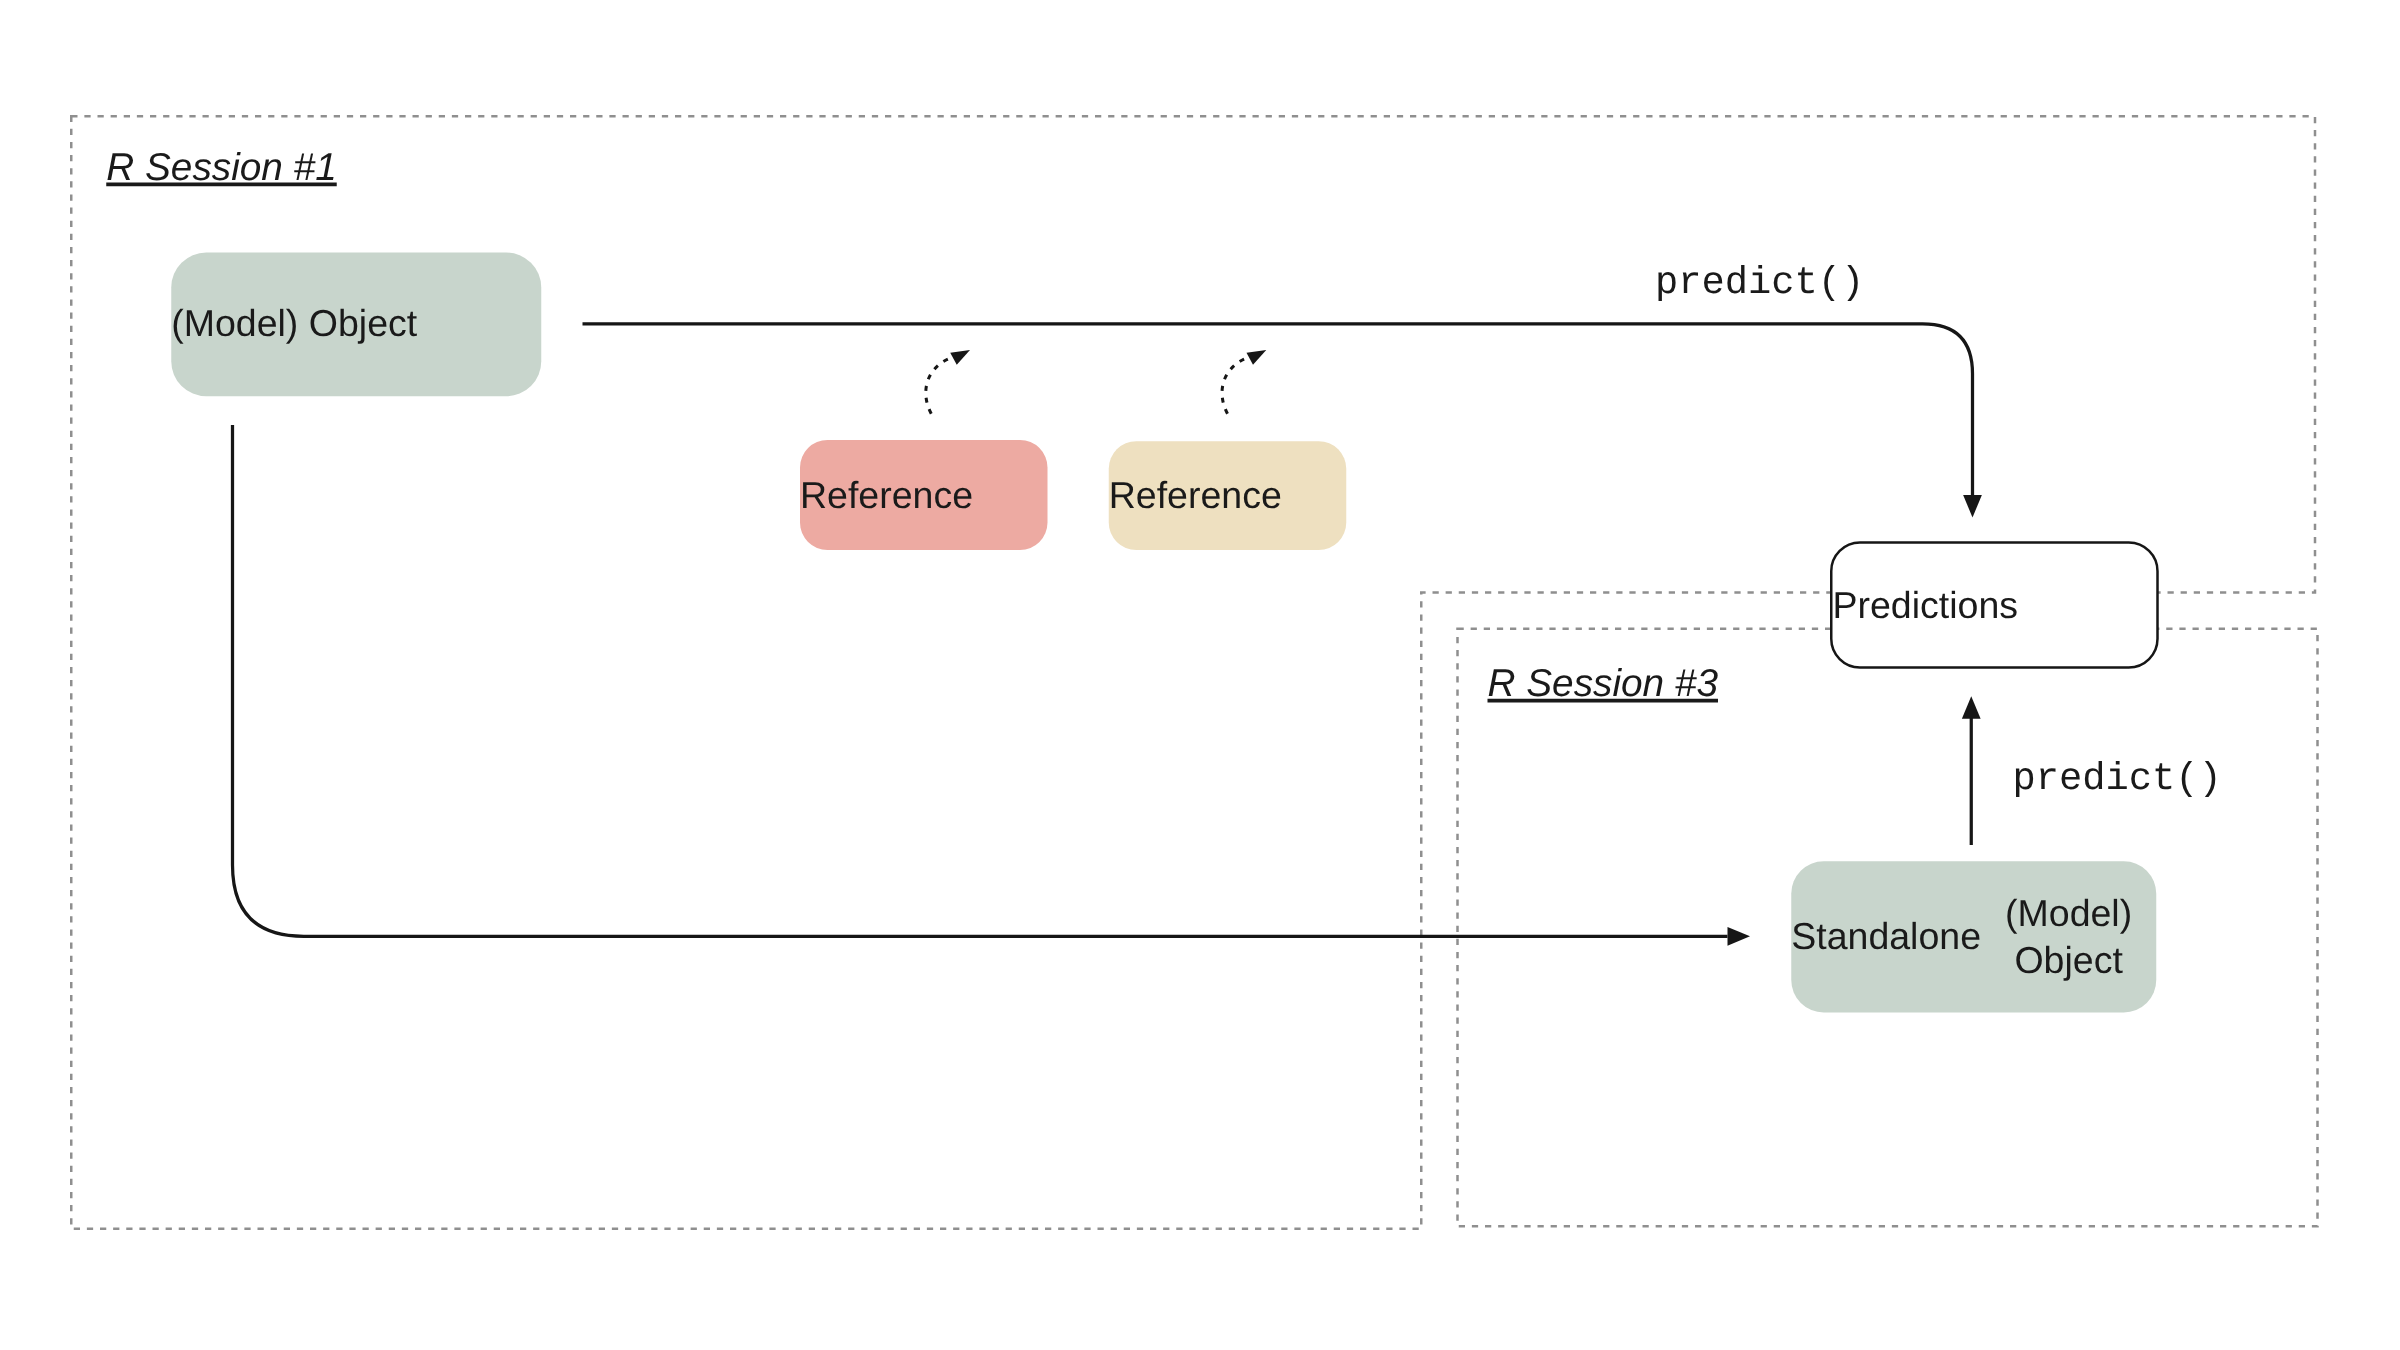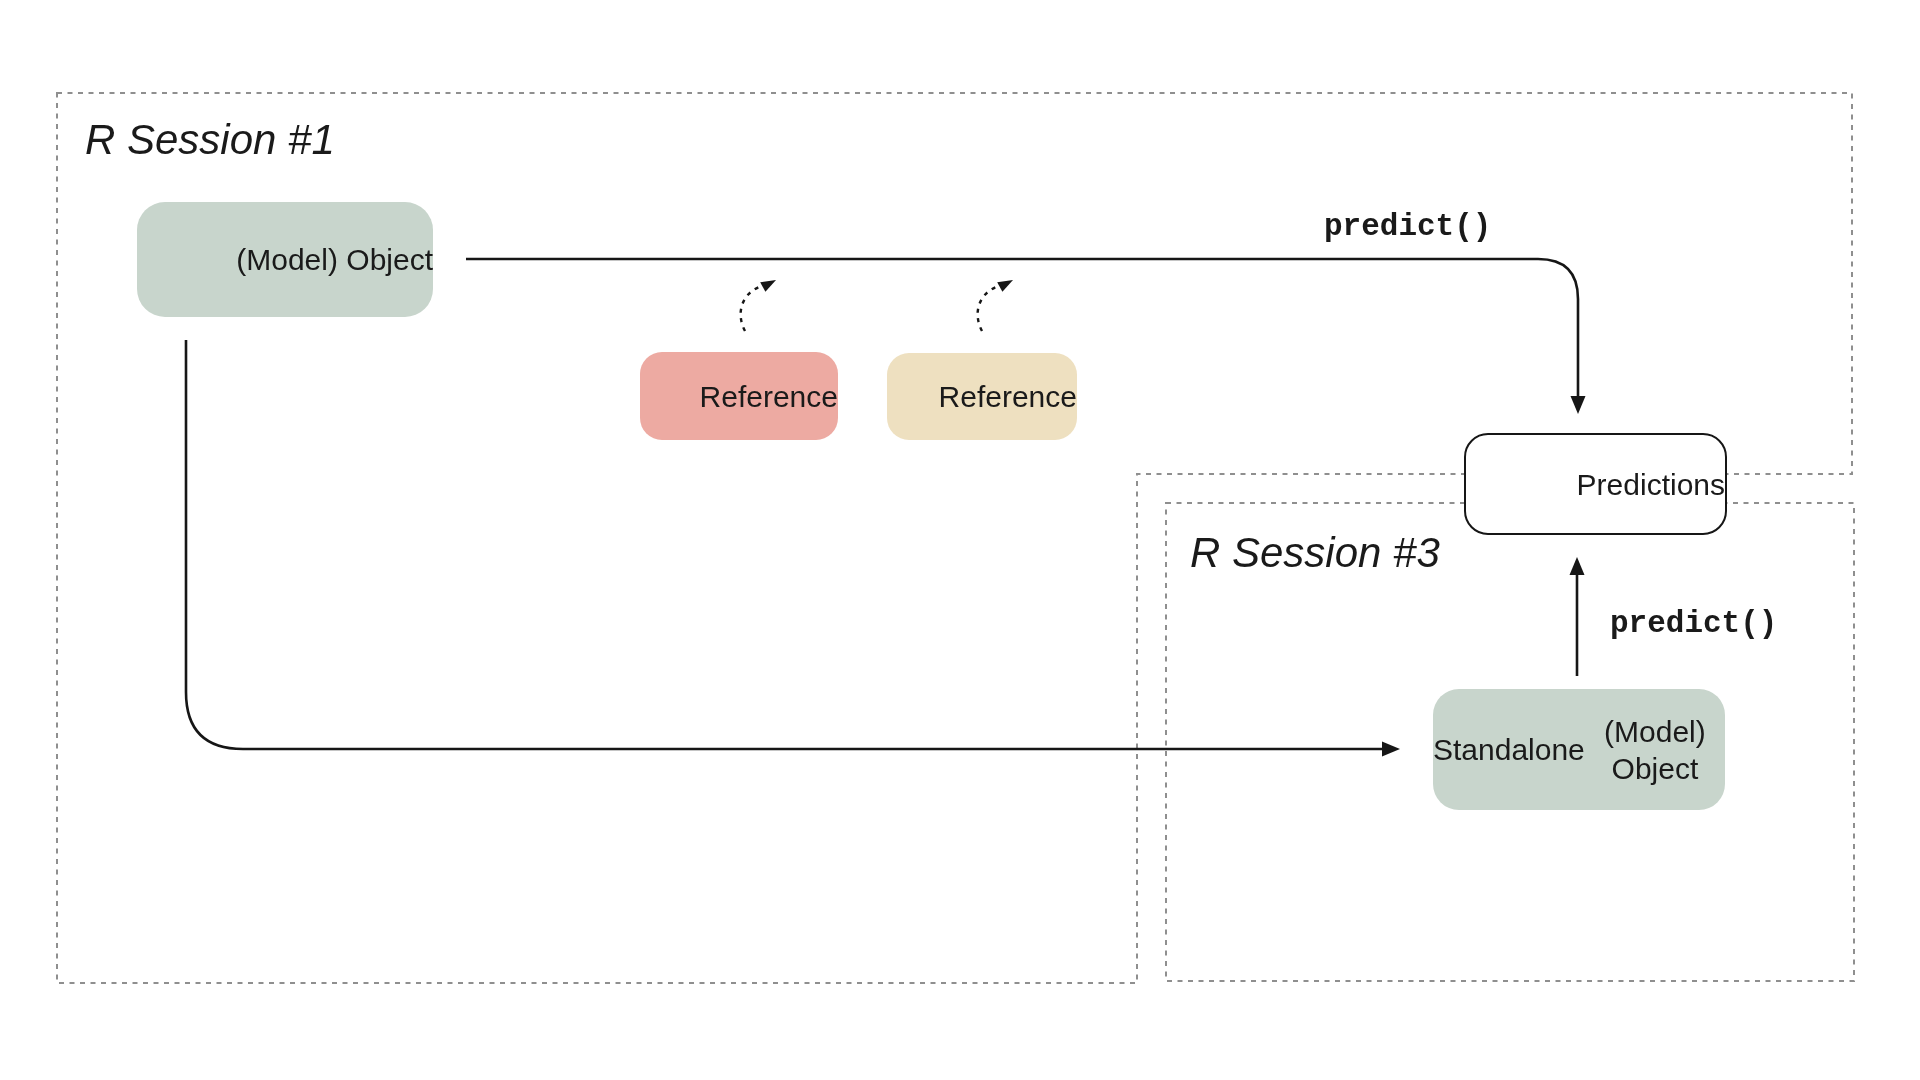--- a/index.html
+++ b/index.html
@@ -17,42 +17,43 @@
     width:1920px;height:1080px;
     background:var(--background);
     font-family:"Liberation Sans", sans-serif;
     color:var(--text);
     overflow:hidden;
   }
   .canvas{position:relative;width:1920px;height:1080px;}
   .edges{position:absolute;left:0;top:0;width:1920px;height:1080px;}
   .node{
     position:absolute;
-    display:flex;align-items:center;justify-content:flex-end;
+    display:flex;align-items:center;justify-content:flex-start;
     text-align:center;
     font-size:30px;line-height:37px;
     color:var(--text);
   }
   .node-model      {left:137px; top:202px; width:296px; height:115px; border-radius:28px; background:var(--node-green);}
   .node-ref-1      {left:640px; top:352px; width:198px; height:88px;  border-radius:22px; background:var(--node-pink);}
   .node-ref-2      {left:887px; top:353px; width:190px; height:87px;  border-radius:22px; background:var(--node-tan);}
   .node-predictions{left:1449px;top:433px; width:263px; height:102px; border-radius:24px; background:var(--node-white); border:2px solid var(--line); box-sizing:border-box;}
   .node-standalone {left:1433px;top:689px; width:292px; height:121px; border-radius:26px; background:var(--node-green); flex-direction:row;}
   .session-label{
     position:absolute;
     font-style:italic;
-    font-size:42px;
+    font-size:31px;
     white-space:nowrap;
+    text-decoration:underline;
   }
   .session-1-label{left:85px; top:116px;}
   .session-2-label{left:1190px;top:529px;}
   .edge-label{
     position:absolute;
     font-family:"Liberation Mono", monospace;
-    font-weight:bold;
+    font-weight:normal;
     font-size:31px;
     white-space:nowrap;
   }
   .predict-1{left:1324px;top:209px;}
   .predict-2{left:1610px;top:606px;}
 </style>
 </head>
 <body>
 
 <div class="canvas">

